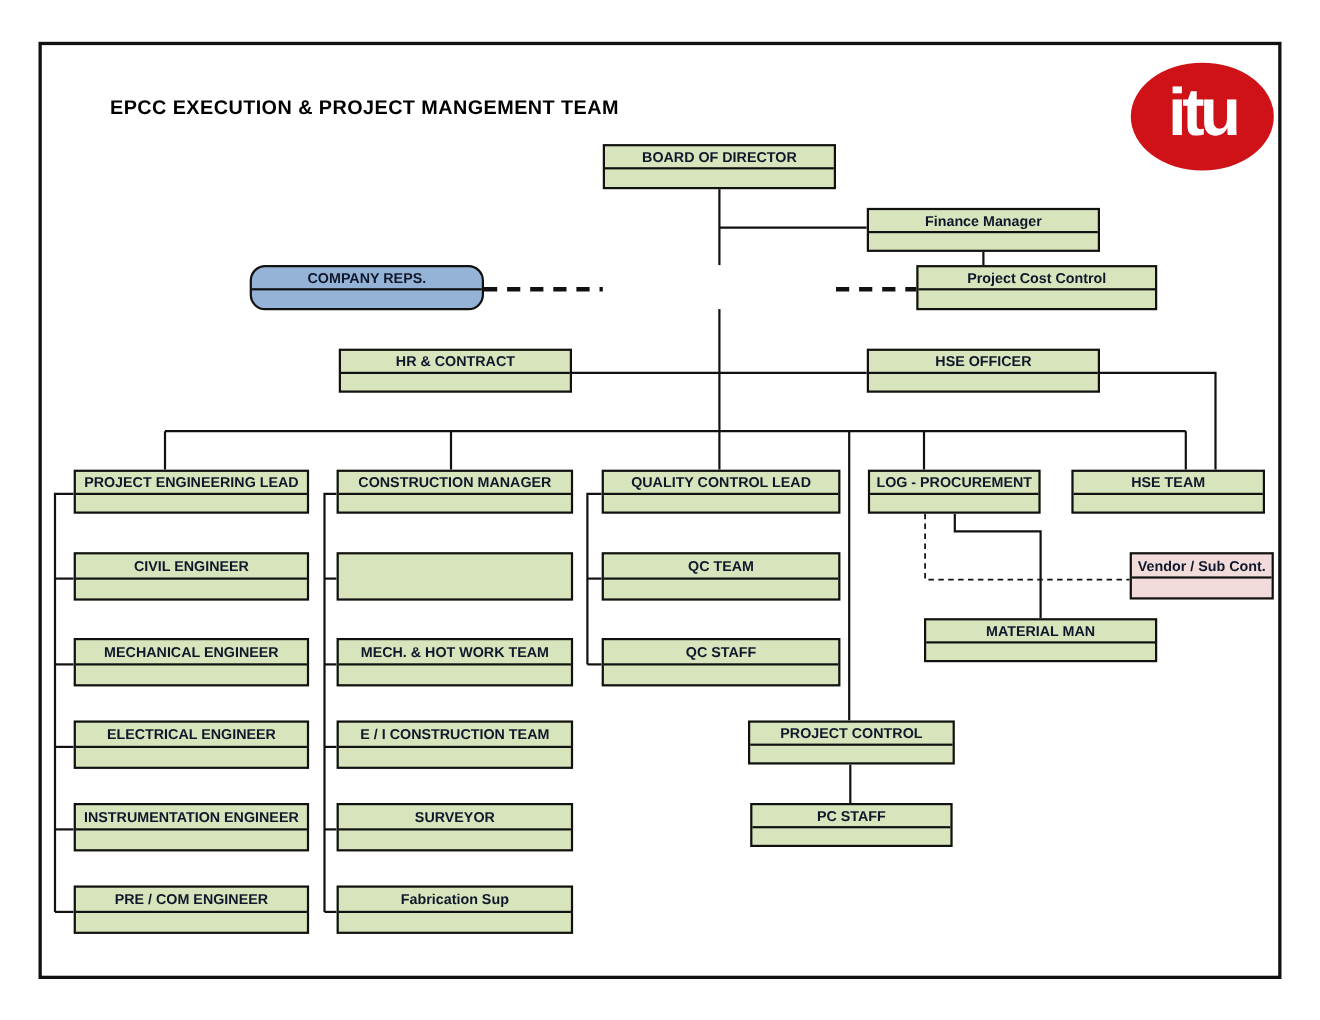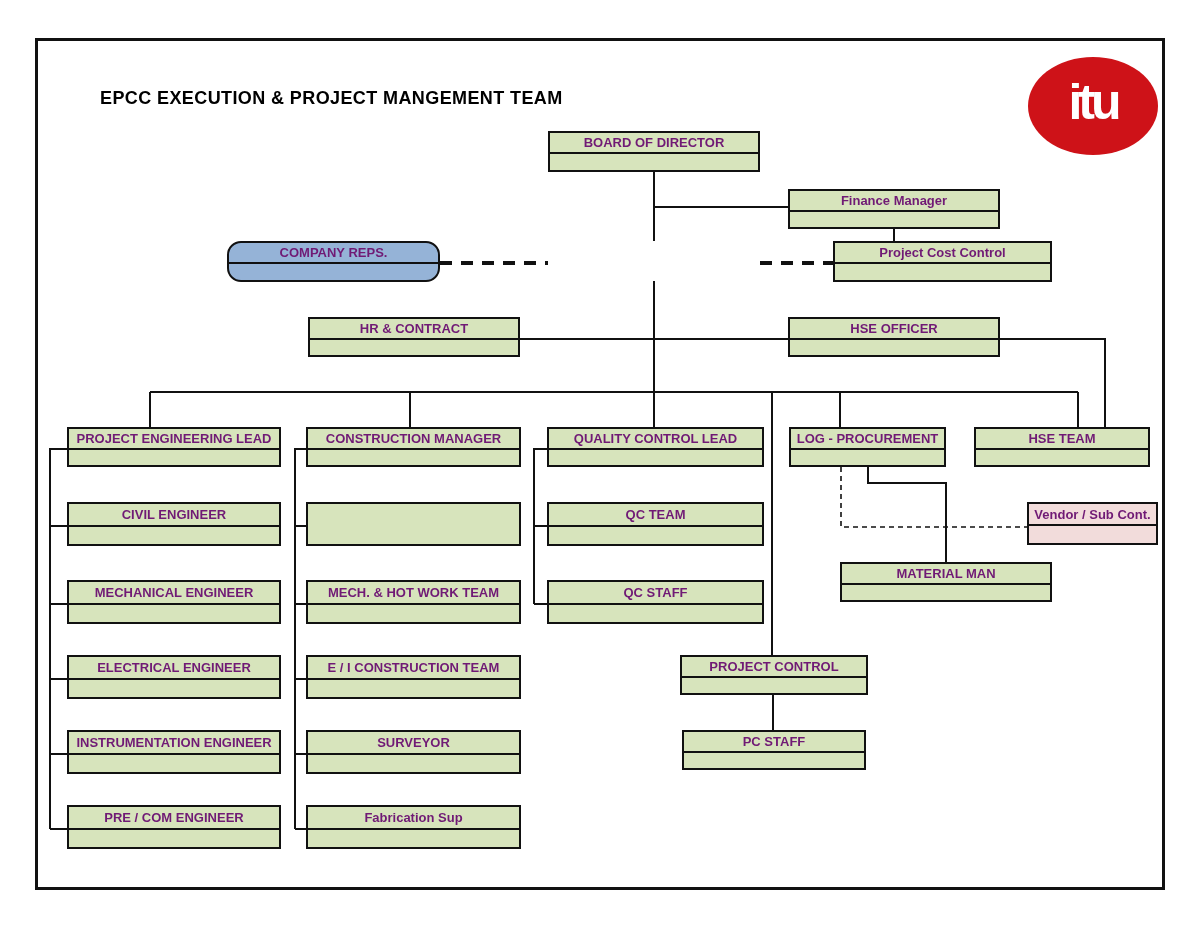--- a/index.html
+++ b/index.html
@@ -14,34 +14,34 @@
   #chart-title{
     position:absolute;left:100px;top:88px;width:1000px;text-align:left;
     font-size:18px;font-weight:bold;color:#000;letter-spacing:.4px;white-space:nowrap;
   }
   #logo{
     position:absolute;left:1028px;top:57px;width:130px;height:98px;
     border-radius:50%;display:flex;align-items:center;justify-content:center;
     background:#CE1218;
   }
   #logo .logo-text{
-    color:#ffffff;font-weight:bold;font-size:50px;line-height:1;
+    color:#ffffff;font-weight:bold;font-size:61px;line-height:1;
     letter-spacing:-4px;transform:translateY(-4px);
   }
   svg.wires{position:absolute;left:0;top:0;width:1200px;height:927px;pointer-events:none;}
   svg.wires path{fill:none;stroke:#111111;stroke-width:2;}
   svg.wires path.thickdash{stroke-width:4;stroke-dasharray:12 9;}
   svg.wires path.thindash{stroke-width:1.6;stroke-dasharray:5 4;}
   .node{
     position:absolute;border:2px solid #111111;box-sizing:border-box;
     display:flex;flex-direction:column;background:#D7E4BC;
   }
   .node .node-label{
     flex:1.2;display:flex;align-items:center;justify-content:center;
-    font-size:13px;font-weight:bold;color:#701a75;white-space:nowrap;
+    font-size:13px;font-weight:bold;color:#0f172a;white-space:nowrap;
     border-bottom:2px solid #111111;padding:0 2px;overflow:visible;
   }
   .node .node-empty{flex:1;}
   .node.blue{background:#95B3D7;border-radius:14px;}
   .node.pink{background:#F2DCDB;}
 </style>
 </head>
 <body>
 
 <div id="stage">

